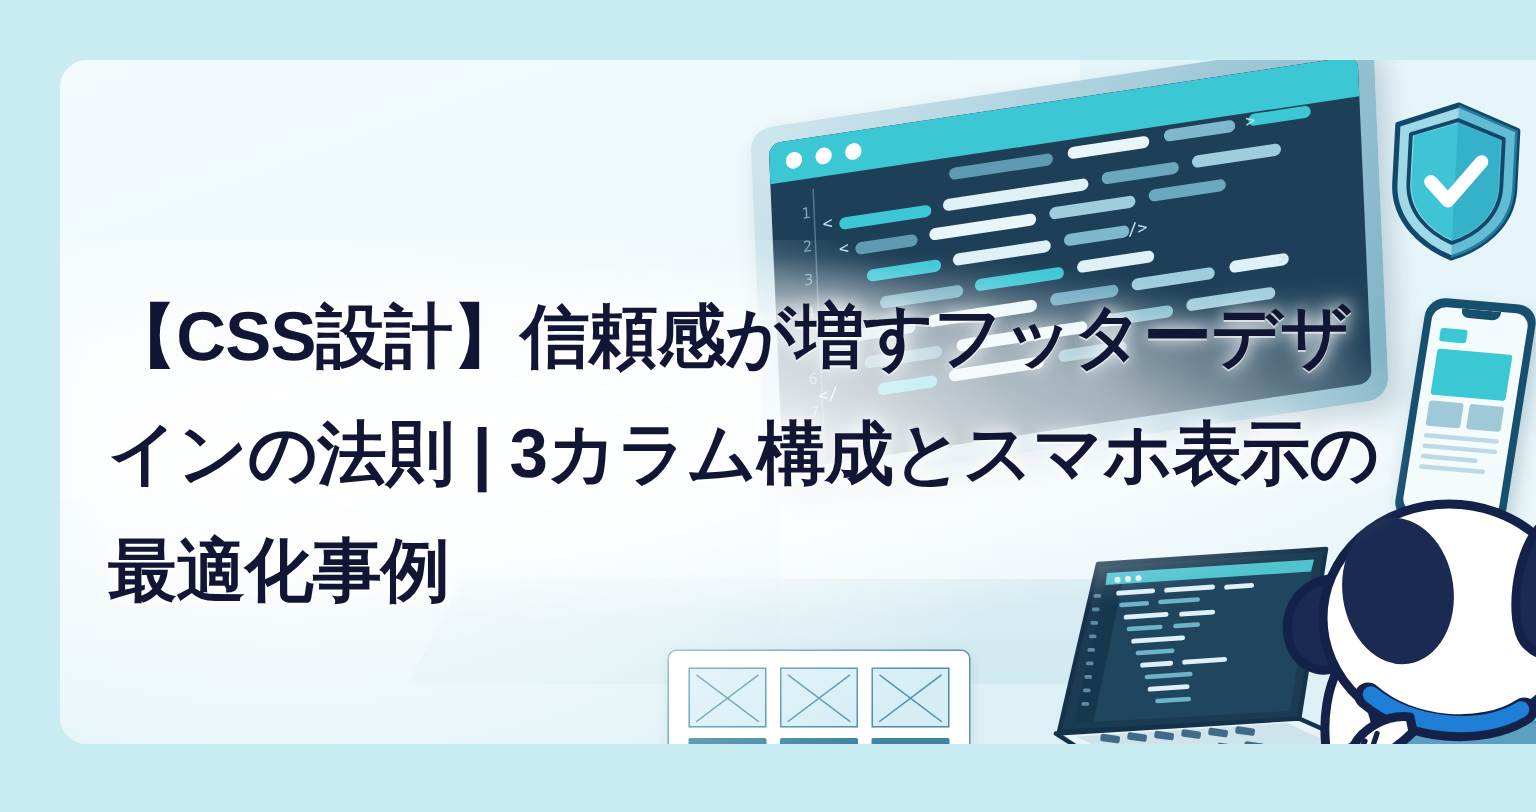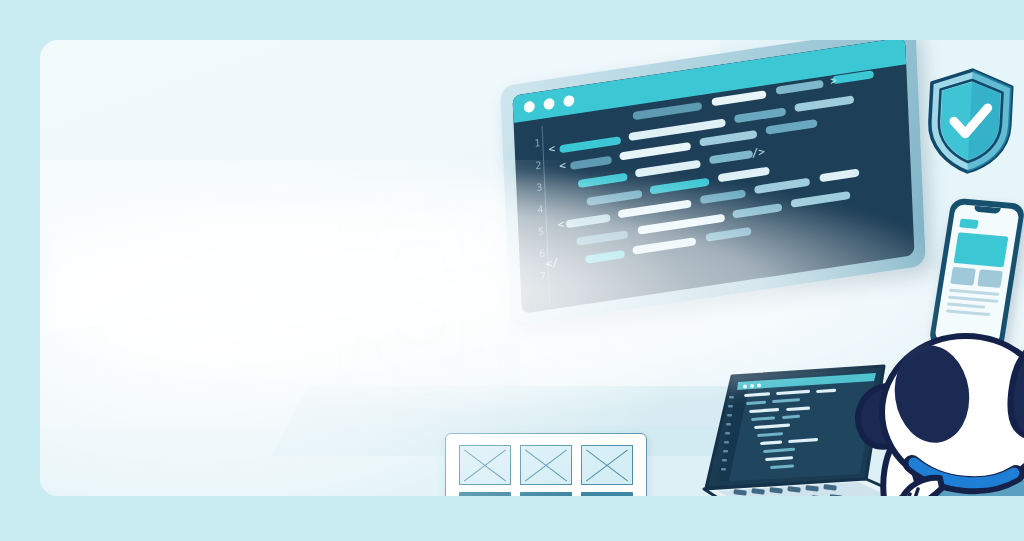--- a/index.html
+++ b/index.html
@@ -346,15 +346,16 @@
         <path d="M56 203 L52 212 M64 200 L60 210 M72 197 L69 208" stroke="#14224a" stroke-width="3.5" stroke-linecap="round"></path>
 
         <path d="M120 162 C104 160 88 170 82 182 C78 190 86 196 94 192 C106 186 116 178 122 172 Z" fill="#ffffff" stroke="#14224a" stroke-width="6" stroke-linejoin="round"></path>
         <path d="M90 178 L86 186 M98 173 L95 182" stroke="#14224a" stroke-width="3.5" stroke-linecap="round"></path>
       </svg>
     </div>
 
     <div class="card-glow"></div>
 
     <div class="title-glow" style="left:10px;top:135px;"></div>
+    <div class="title" style="left:32px;top:145px;">【CSS設計】信頼感が増すフッターデザインの法則 | 3カラム構成とスマホ表示の最適化事例</div>
 
   </div>
 </div>
 
 </body></html>

